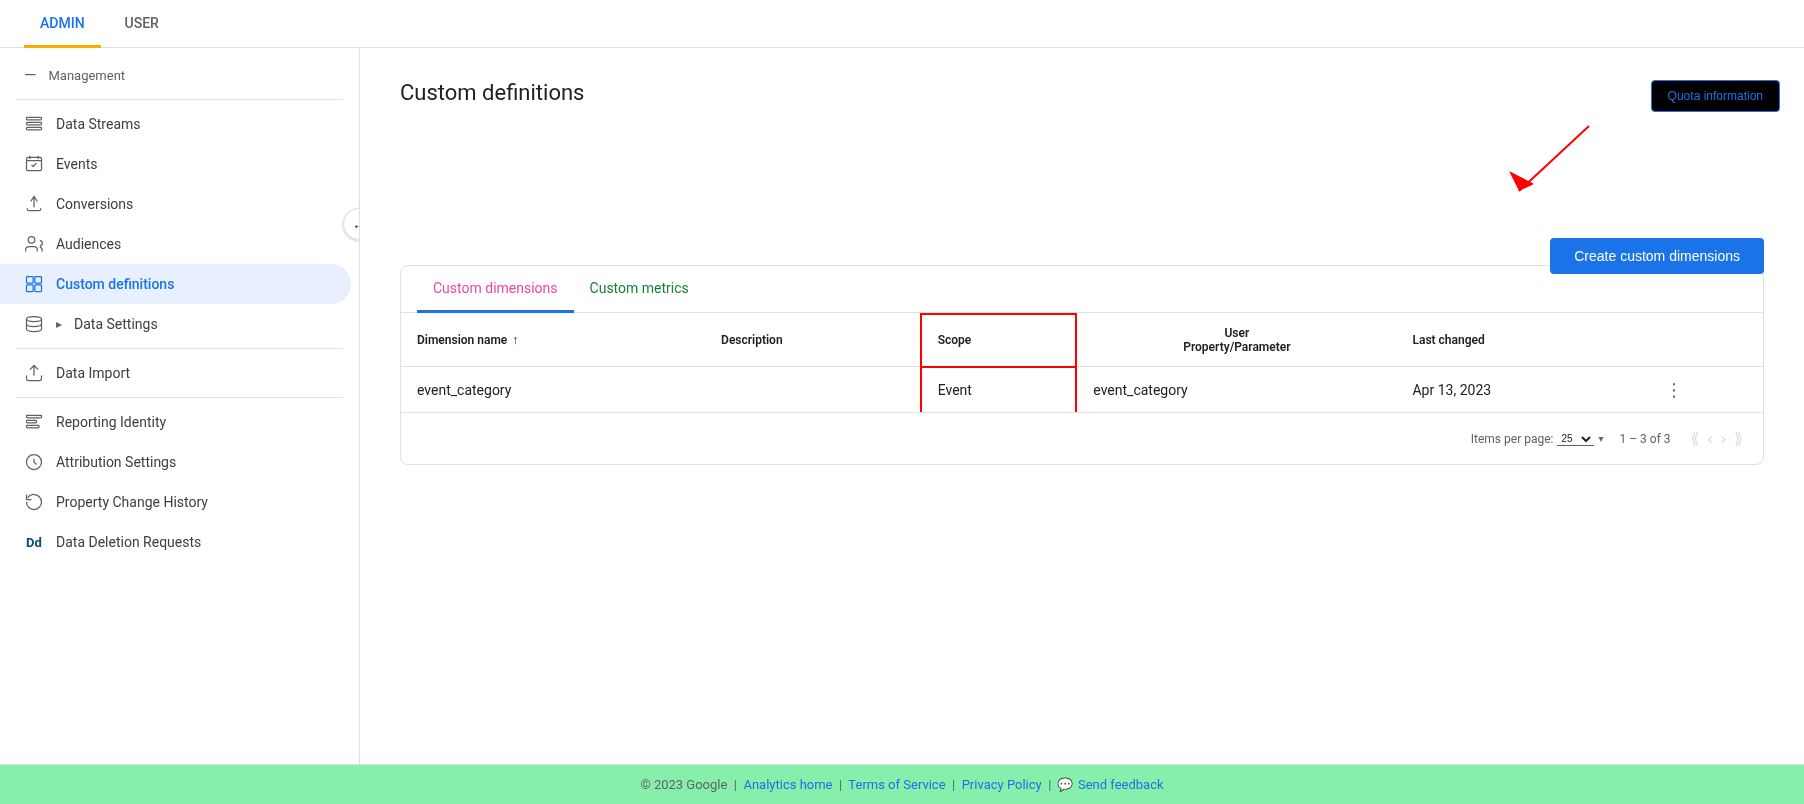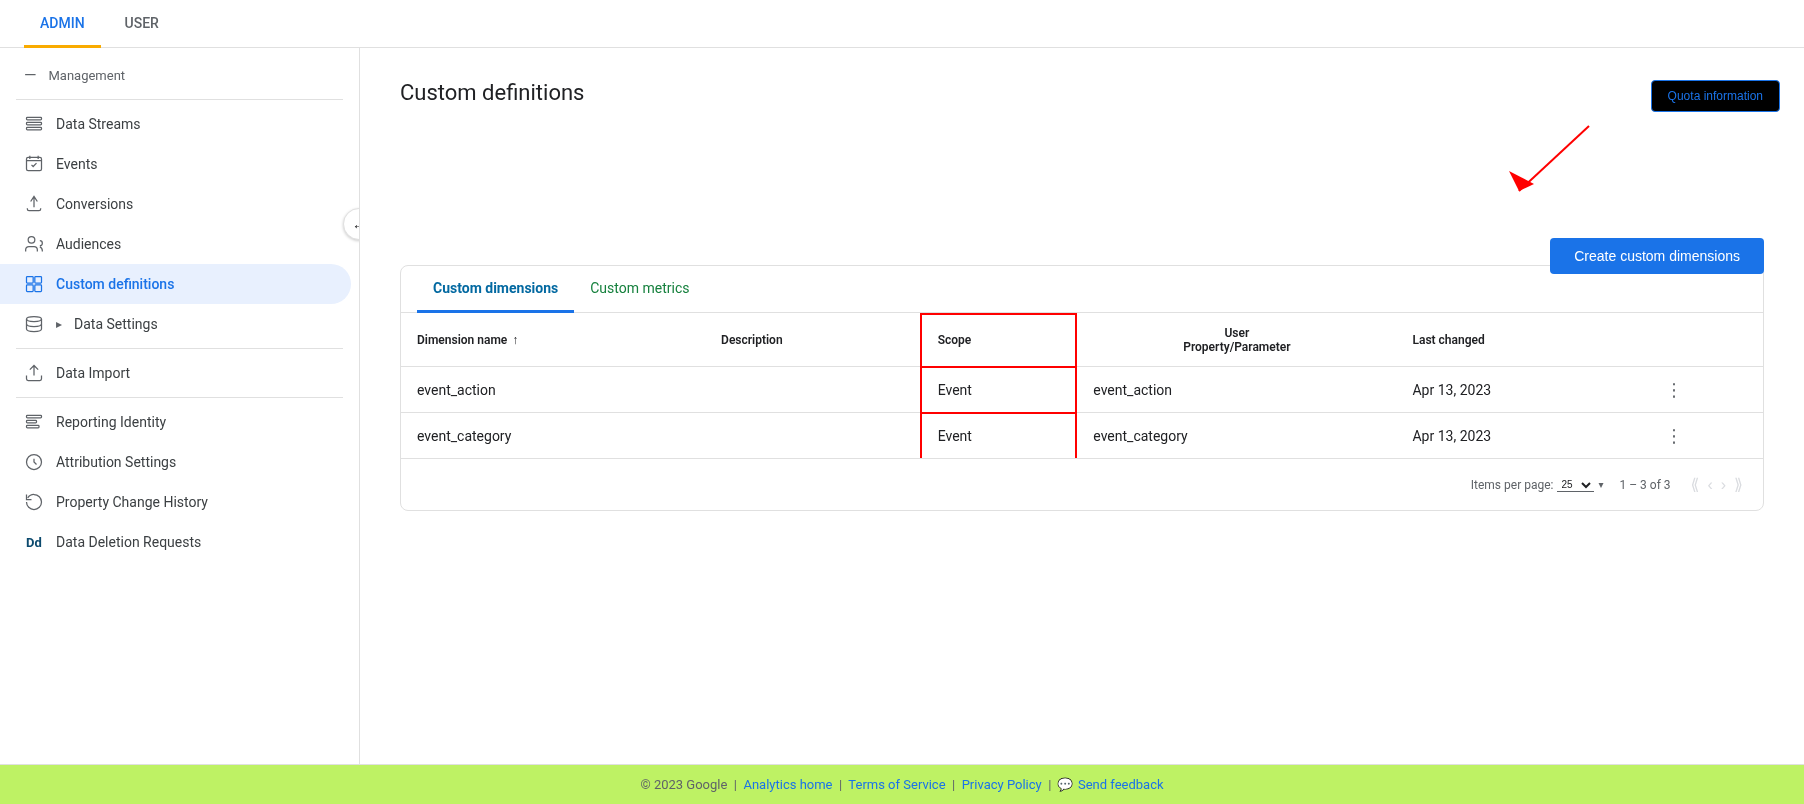--- a/index.html
+++ b/index.html
@@ -36,21 +36,21 @@
 
     
     .annotation-arrow { position: absolute; top: 70px; right: 200px; pointer-events: none; }
 
     
     .card { border: 1px solid #e0e0e0; border-radius: 8px; padding: 0; overflow: hidden; }
 
     
     .tabs { display: flex; border-bottom: 1px solid #e0e0e0; padding: 0 16px; }
     .tab { padding: 14px 16px; cursor: pointer; font-size: 14px; color: #15803d; border-bottom: 3px solid transparent; margin-bottom: -1px; }
-    .tab.active { color: #0369a1; border-bottom: 3px solid #1a73e8; font-weight: 700; }
+    .tab.active { color: #ec4899; border-bottom: 3px solid #1a73e8; font-weight: 400; }
 
     
     .create-btn { position: absolute; top: 190px; right: 40px; background: #1a73e8; color: #fff; border: none; padding: 10px 24px; border-radius: 4px; cursor: pointer; font-size: 14px; font-weight: 500; z-index: 5; }
 
     
     .table-container { padding: 0; }
     table { width: 100%; border-collapse: collapse; }
     th { padding: 12px 16px; text-align: left; font-size: 12px; font-weight: 600; color: #202124; border-bottom: 1px solid #e0e0e0; white-space: nowrap; }
     td { padding: 12px 16px; font-size: 14px; color: #202124; border-bottom: 1px solid #e0e0e0; }
     tr:last-child td { border-bottom: none; }
@@ -62,21 +62,21 @@
 
     
     .pagination { display: flex; align-items: center; justify-content: flex-end; padding: 12px 16px; gap: 0; font-size: 12px; color: #5f6368; border-top: 1px solid #e0e0e0; }
     .items-per-page { display: flex; align-items: center; gap: 4px; }
     .items-select { border: none; border-bottom: 1px solid #5f6368; font-size: 10px; color: #202124; background: transparent; cursor: pointer; }
     .page-info { margin: 0 16px; }
     .page-btn { background: none; border: none; cursor: pointer; color: #5f6368; font-size: 16px; padding: 4px; }
     .page-btn:disabled { color: #dadce0; cursor: default; }
 
     
-    .footer { background: #bef264; border-top: 1px solid #e0e0e0; padding: 12px 24px; text-align: center; font-size: 13px; color: #5f6368; }
+    .footer { background: #86efac; border-top: 1px solid #e0e0e0; padding: 12px 24px; text-align: center; font-size: 13px; color: #5f6368; }
     .footer a { color: #1a73e8; text-decoration: none; }
 
     .sort-icon { font-size: 12px; margin-left: 2px; }
   </style>
 </head>
 <body>
 
 <div class="app-container">
 
   <div class="top-nav">
@@ -247,30 +247,20 @@
                 <th style="text-align:center;">
                   <div>User</div>
                   <div>Property/Parameter</div>
                 </th>
                 <th>Last changed</th>
                 <th></th>
               </tr>
             </thead>
             <tbody>
 
-              <tr>
-                <td>event_action</td>
-                <td></td>
-                <td class="scope-col">Event</td>
-                <td>event_action</td>
-                <td>Apr 13, 2023</td>
-                <td>
-                  <span class="more-icon">⋮</span>
-                </td>
-              </tr>
 
               <tr>
                 <td>event_category</td>
                 <td></td>
                 <td class="scope-col">Event</td>
                 <td>event_category</td>
                 <td>Apr 13, 2023</td>
                 <td>
                   <span class="more-icon">⋮</span>
                 </td>

